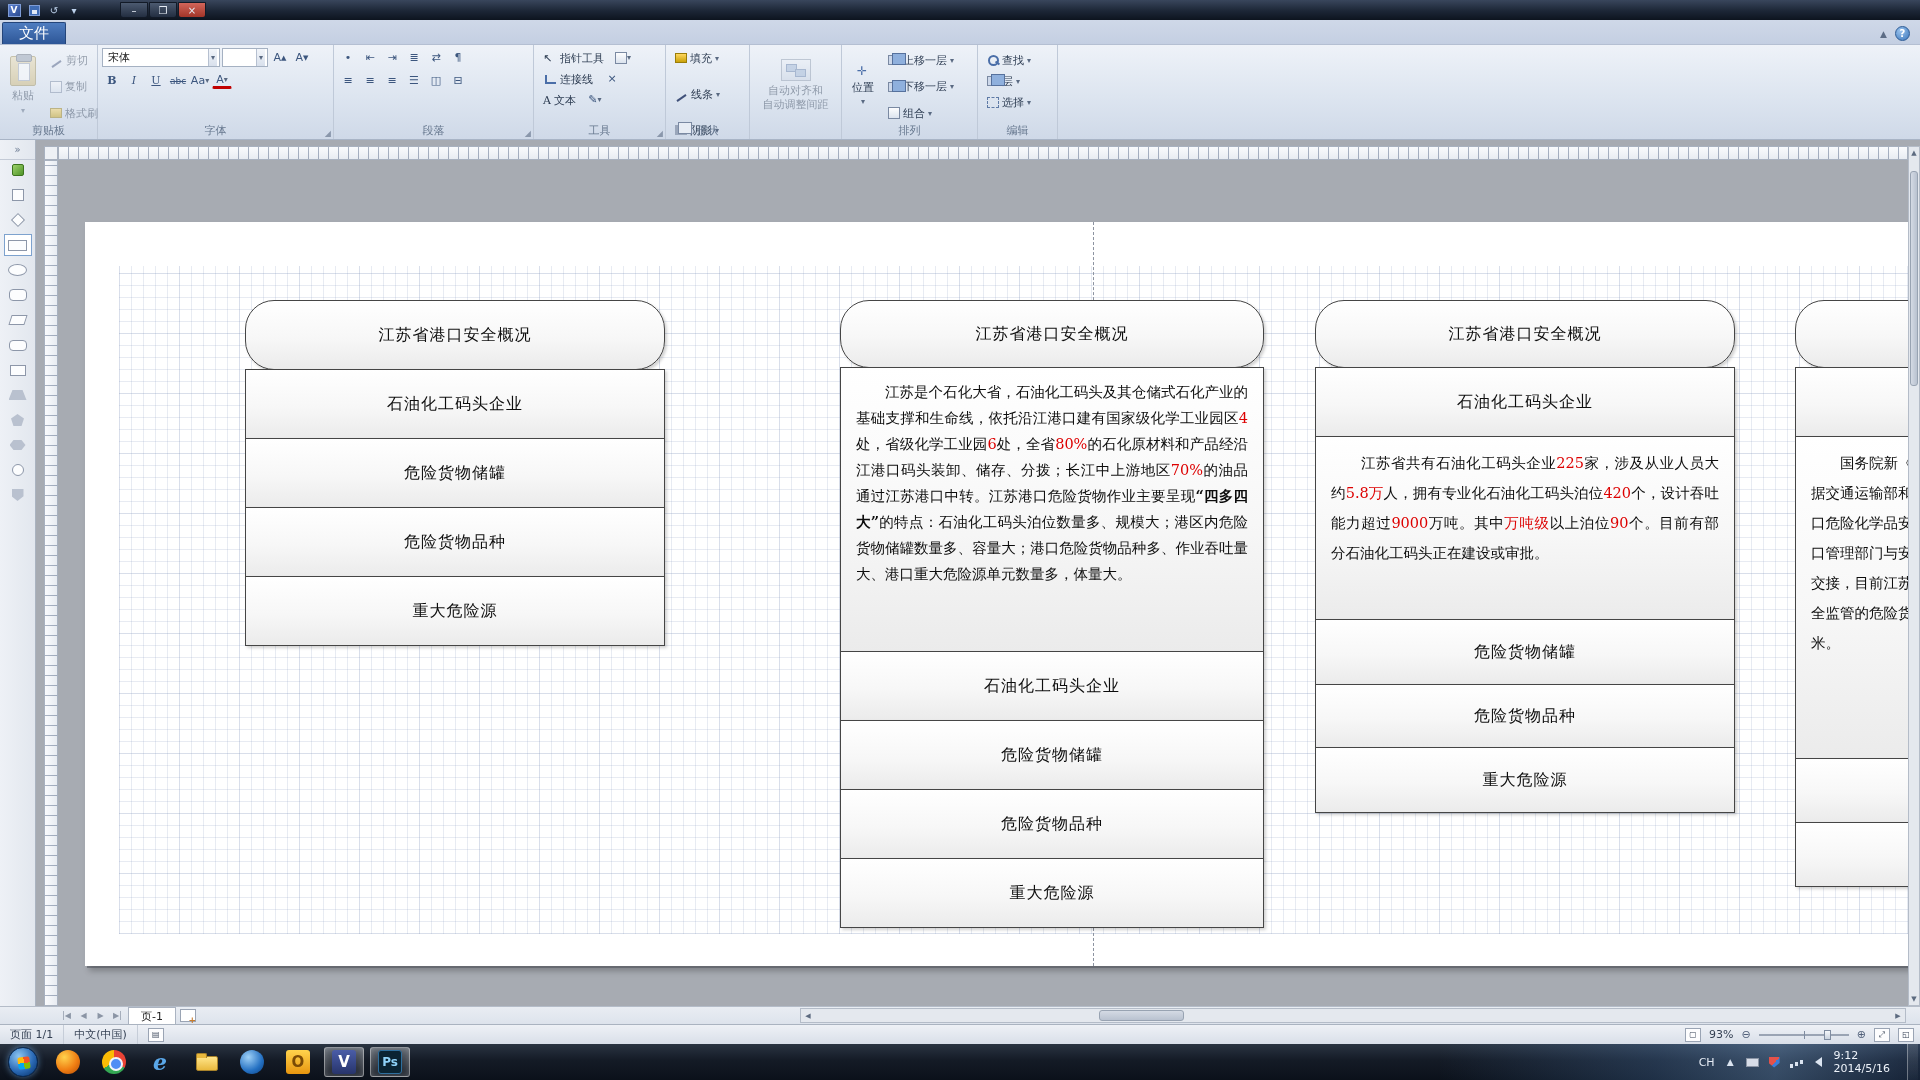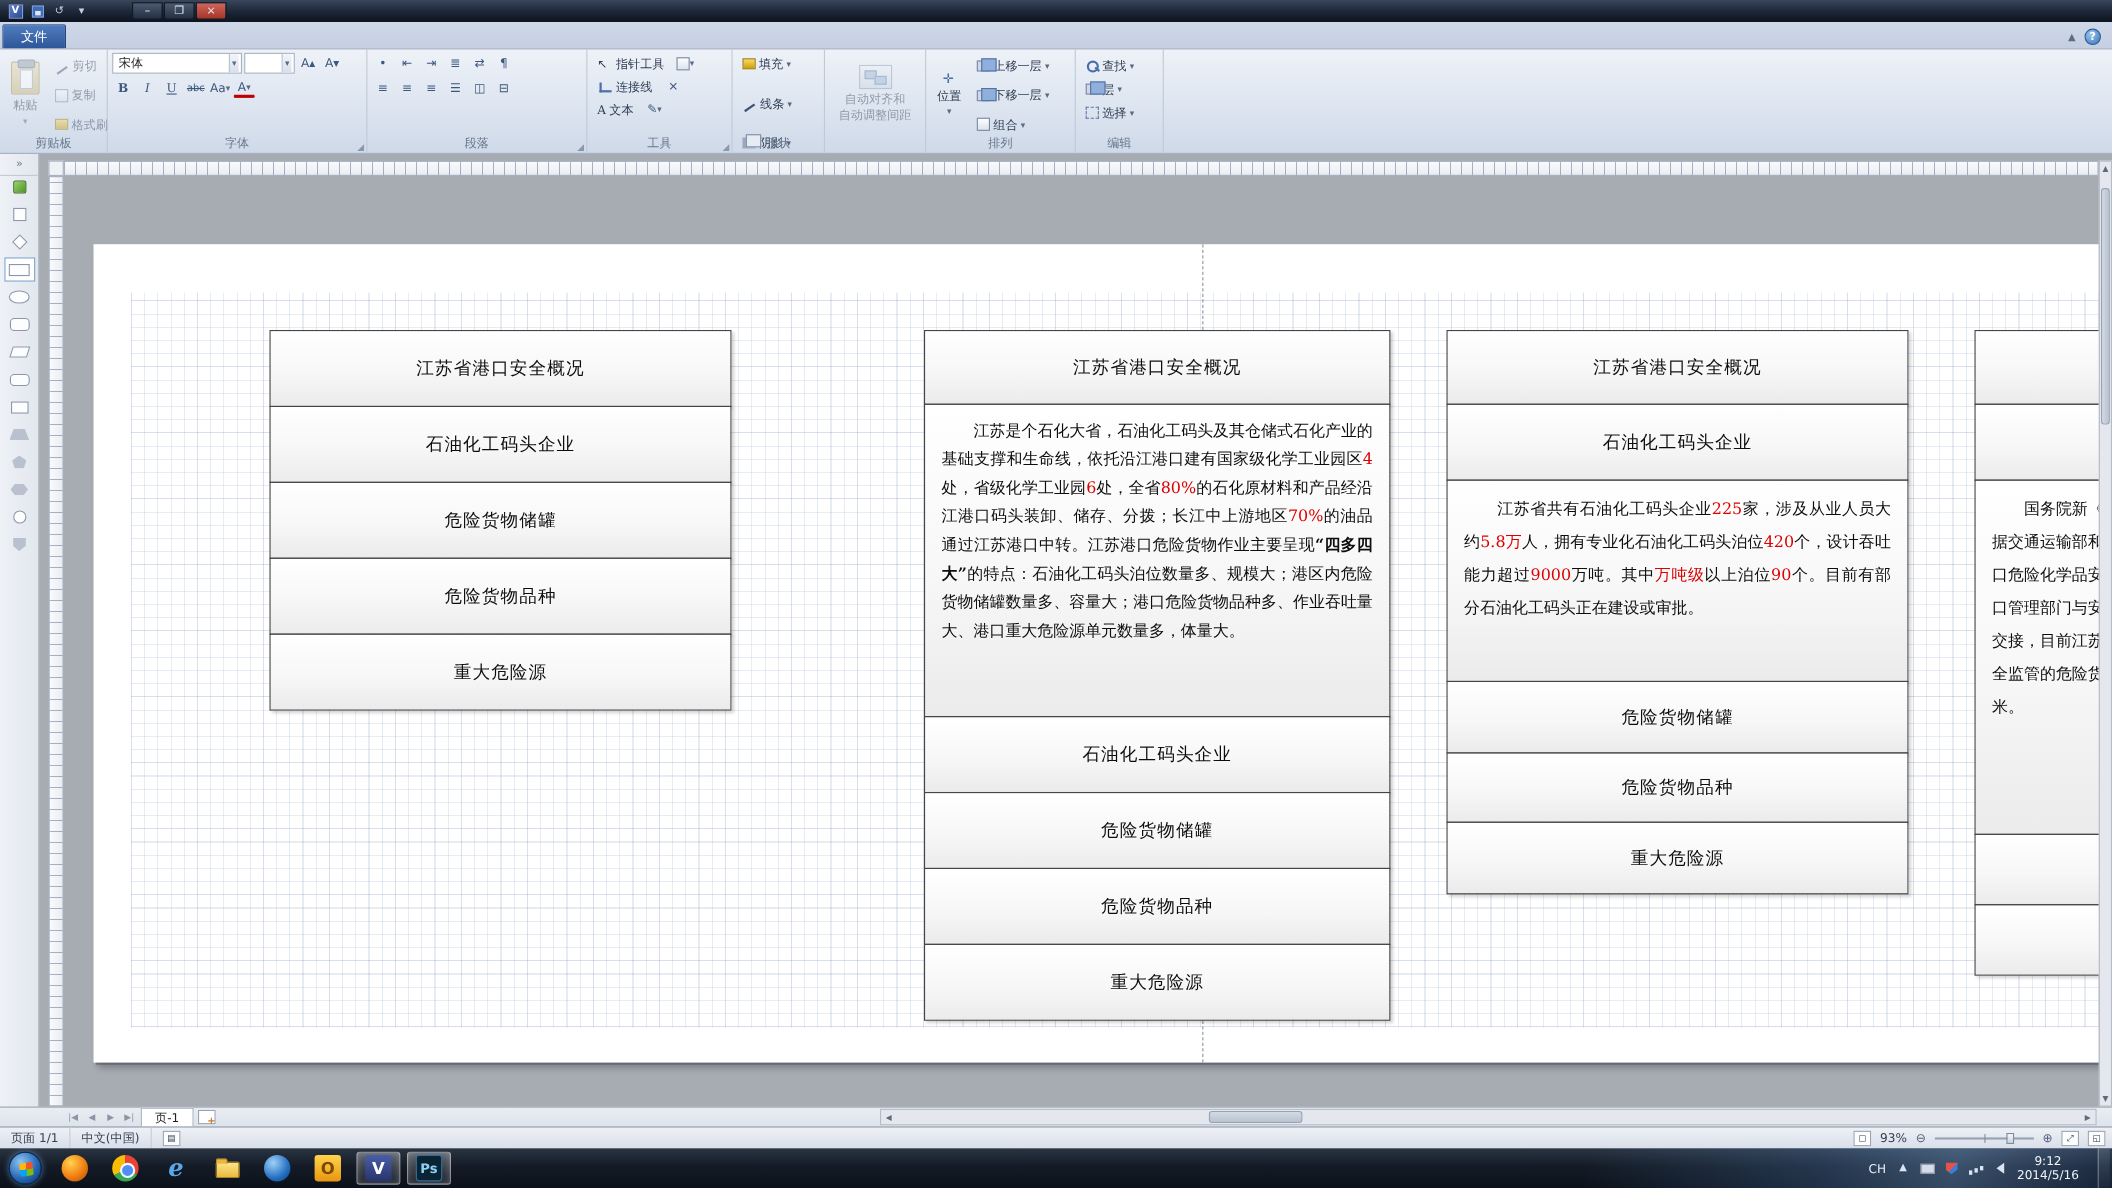--- a/index.html
+++ b/index.html
@@ -19,21 +19,21 @@
   .titlebar .title { flex:1; text-align:center; font-size:12px; color:#d8dfeb; letter-spacing:.5px; }
   .winbtns { display:flex; gap:1px; padding-right:4px; }
   .winbtn { width:28px; height:16px; display:flex; align-items:center; justify-content:center;
     font-size:10px; color:#e6ecf5; background:linear-gradient(180deg,#4c5a70,#232e41); border:1px solid #121a27; border-radius:0 0 3px 3px; }
   .winbtn.close { background:linear-gradient(180deg,#d2655a,#a33529); }
 
   
   .tabrow { position:absolute; left:0; top:20px; width:1920px; height:25px;
     background:linear-gradient(180deg,#cfd8e8,#c4cfe2); border-bottom:1px solid #b4bfd2; display:flex; align-items:flex-end; }
   .file-tab { height:22px; margin-left:2px; padding:0 16px; display:flex; align-items:center;
-    background:linear-gradient(180deg,#4f7dc0,#2d5697); color:#fff; font-size:12px; border:1px solid #24457a; border-bottom:none; border-radius:2px 2px 0 0; }
+    background:linear-gradient(180deg,#4f7dc0,#2d5697); color:#fff; font-size:15px; border:1px solid #24457a; border-bottom:none; border-radius:2px 2px 0 0; }
   .rtab { height:22px; padding:0 14px; display:flex; align-items:center; color:#2c3c55; font-size:12px; border:1px solid transparent; }
   .rtab.active { background:linear-gradient(180deg,#fbfcfe,#e9eef6); border-color:#b4bfd2; border-bottom-color:#e9eef6; border-radius:2px 2px 0 0; color:#1f3least; }
   .tabrow-right { margin-left:auto; display:flex; align-items:center; gap:8px; padding:0 10px 3px 0; }
   .mini-caret { color:#5d6d86; font-size:9px; }
   .help-q { width:15px; height:15px; border-radius:50%; background:radial-gradient(circle at 35% 30%,#9cc4ee,#3a76bb); color:#fff; font-size:10px; font-weight:bold; display:flex; align-items:center; justify-content:center; border:1px solid #2d5c96; }
 
   
   .ribbon { position:absolute; left:0; top:45px; width:1920px; height:95px;
     background:linear-gradient(180deg,#eef2f8 0%,#dde5f0 55%,#cfd9e8 100%); border-bottom:1px solid #a8b4c6; display:flex; }
   .rgroup { position:relative; height:100%; border-right:1px solid #bfc9d8; padding:3px 4px 16px 4px; }
@@ -113,21 +113,21 @@
       repeating-linear-gradient(90deg,rgba(125,145,185,.18) 0 1px,transparent 1px 12px),
       repeating-linear-gradient(0deg,rgba(125,145,185,.14) 0 1px,transparent 1px 60px),
       repeating-linear-gradient(90deg,rgba(125,145,185,.14) 0 1px,transparent 1px 60px); }
   .pagebreak { position:absolute; top:0; bottom:0; width:0; border-left:1px dashed #8c93a0; }
 
   .panel { position:absolute; }
   .prow { position:relative; margin-top:-1px; border:1px solid #454545;
     background:linear-gradient(180deg,#ffffff 0%,#f7f7f7 55%,#ebebeb 100%);
     box-shadow:2px 2px 3px rgba(0,0,0,.18);
     display:flex; align-items:center; justify-content:center; }
-  .prow:first-child { margin-top:0; }
+  .prow:first-child { margin-top:0;border-radius:29px; }
   .prow.title { font-family:"DejaVu Serif","Liberation Serif",serif; font-size:16px; color:#0d0d0d; letter-spacing:1px; }
   .prow.para, .prow.lines { align-items:flex-start; justify-content:flex-start; }
   .prow.vcenter { }
   .ptext { font-family:"DejaVu Serif","Liberation Serif",serif; font-size:14.5px; color:#0d0d0d; text-align:justify; padding:11px 15px; width:100%; }
   .ptext .red { color:#dd0000; }
   .ptext .bold { font-weight:bold; }
 
   .vscroll { position:absolute; right:0; top:6px; bottom:0; width:12px; background:#e4e8ee; border:1px solid #b4bcc8; }
   .vthumb { position:absolute; left:1px; right:1px; top:24px; height:215px; background:linear-gradient(90deg,#d4dae4,#b9c2d0); border:1px solid #98a3b2; border-radius:3px; }
   .sarrow { position:absolute; left:0; right:0; height:12px; display:flex; align-items:center; justify-content:center; font-size:7px; color:#5d6b80; }
@@ -177,21 +177,21 @@
   .ai-visio { background:linear-gradient(180deg,#4a5da8,#27346b); border-radius:3px; color:#fff; font-size:15px; }
   .ai-photoshop { background:#0b2433; border:1px solid #2e6f9e; border-radius:3px; color:#8fd2f8; font-size:12px; }
   .tray { margin-left:auto; display:flex; align-items:center; gap:9px; padding-right:2px; position:relative; color:#e6ecf5; }
   .tray-lang { font-size:11px; }
   .tray-ic { width:13px; height:11px; display:flex; align-items:center; justify-content:center; font-size:9px; color:#dbe4f0; }
   .ti-kbd { background:#d7dde8; border:1px solid #8b95a5; height:9px; width:13px; }
   .ti-shield { width:11px; height:11px; clip-path:polygon(0 0,100% 0,100% 60%,50% 100%,0 60%); background:linear-gradient(135deg,#e5524a 0 50%,#3b7dd8 50% 100%); }
   .ti-net { position:relative; width:13px; height:11px; }
   .ti-net::before { content:""; position:absolute; left:0; bottom:0; width:3px; height:4px; background:#dbe4f0; box-shadow:5px -2px 0 #dbe4f0, 10px -4px 0 #dbe4f0; }
   .ti-vol { width:0; height:0; border-top:5px solid transparent; border-bottom:5px solid transparent; border-right:7px solid #dbe4f0; }
-  .clock { text-align:center; font-size:11px; line-height:13px; color:#eef3fa; padding-right:8px; }
+  .clock { font-size:11px; line-height:13px; color:#eef3fa; padding-right:8px; }
   .showdesk { width:11px; height:36px; border-left:1px solid rgba(255,255,255,.35); background:linear-gradient(180deg,rgba(255,255,255,.12),rgba(255,255,255,.02)); }
 </style>
 </head>
 <body>
 
 <div class="screen">
 
   <div class="titlebar">
     <div class="qat">
       <span class="qic">

